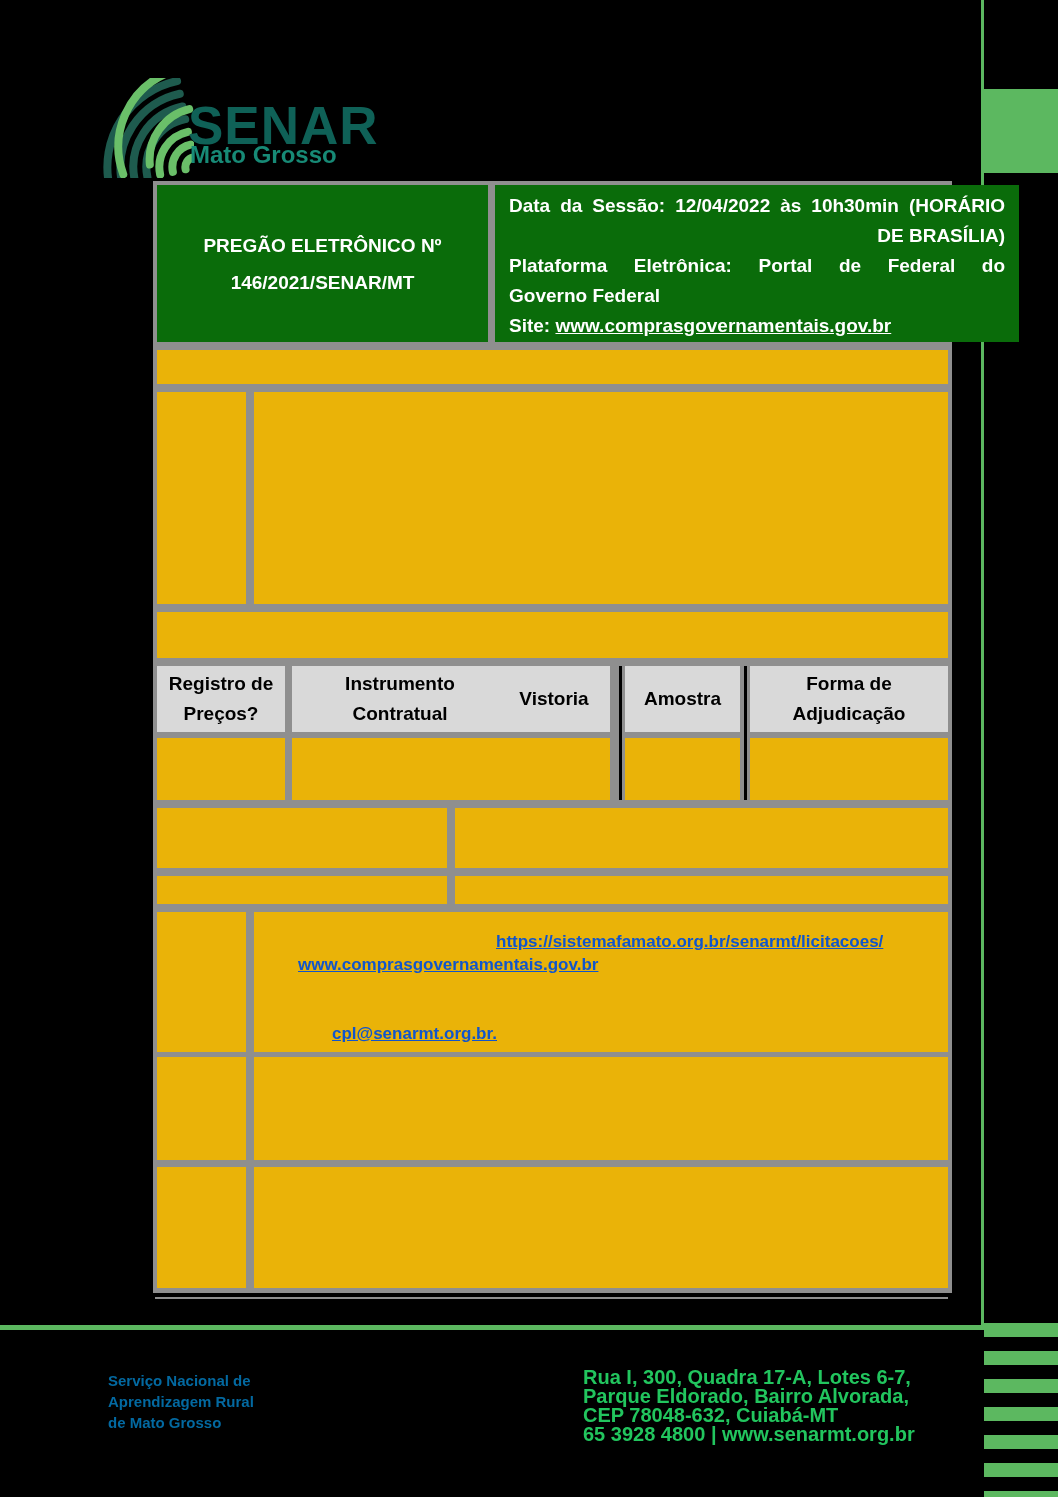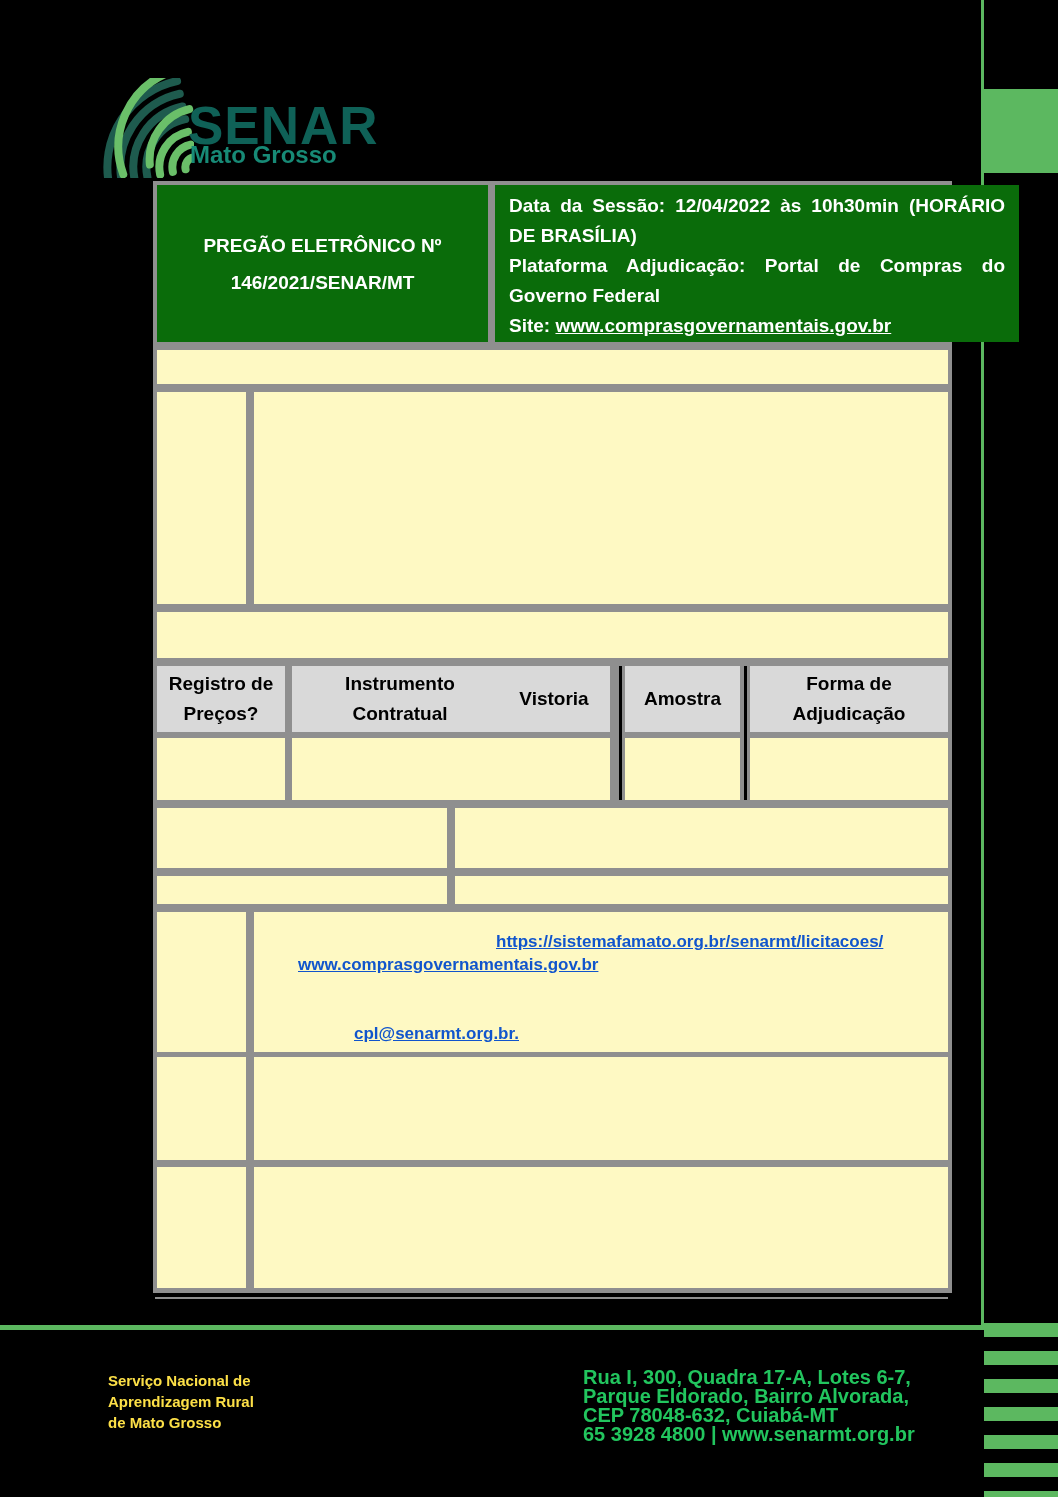--- a/index.html
+++ b/index.html
@@ -27,32 +27,32 @@
 
   
   .v-line   { left:981px; top:0; width:3px; height:1326px; background:#5cb860; }
   .top-block{ left:984px; top:89px; width:74px; height:84px; background:#5cb860; }
   .h-line   { left:0; top:1325px; width:984px; height:5px; background:#5cb860; }
   .stripes  { left:984px; top:1323px; width:74px; height:174px;
               background:repeating-linear-gradient(180deg,#5cb860 0 14px,#000 14px 28px); }
 
   
   .doc-table { left:153px; top:181px; width:799px; height:1112px; background:#8f8f8f; }
-  .cell { position:absolute; background:#fef9c3; }
+  .cell { position:absolute; background:#eab308; }
   .cell.green { background:#0a6c0a; color:#ffffff; font-weight:bold; }
   .cell.gray  { background:#d9d9d9; color:#000000; font-weight:bold; }
 
   .green-left  { left:4px; top:4px; width:331px; height:157px;
                  display:flex; flex-direction:column; justify-content:center; align-items:center;
                  font-size:19px; line-height:29px; text-align:center;gap:8px; }
   .green-right { left:342px; top:4px; width:524px; height:157px;
                  padding:6px 14px 0 14px; box-sizing:border-box;
                  font-size:19px; line-height:30px; }
   .jline { text-align:justify; text-align-last:justify; }
-  .cline { text-align:left; }
+  .cline { text-align:right; }
   .site-url { text-decoration:underline; }
 
   .rowA  { left:4px; top:169px; width:791px; height:34px; }
   .sec2L { left:4px; top:211px; width:89px;  height:212px; }
   .sec2R { left:101px; top:211px; width:694px; height:212px; }
   .rowB  { left:4px; top:431px; width:791px; height:46px; }
 
   .hdr { top:485px; height:66px; display:flex; flex-direction:column;
          justify-content:center; align-items:center;
          font-size:19px; line-height:30px; text-align:center; }
@@ -71,33 +71,33 @@
   .row3R { left:302px; top:695px; width:493px; height:28px; }
 
   .linksL { left:4px;  top:731px; width:89px;  height:140px; }
   .linksR { left:101px; top:731px; width:694px; height:140px;
             padding-top:18px; box-sizing:border-box;
             font-size:17px; font-weight:bold; line-height:23px; }
   .linksR a { color:#1155cc; text-decoration:underline; cursor:pointer; }
   .lnk1 { margin-left:242px; }
   .lnk2 { margin-left:44px; }
   .gap46 { height:46px; }
-  .lnk3 { margin-left:100px;text-decoration:underline; }
+  .lnk3 { margin-left:78px;text-decoration:underline; }
 
   .row4L { left:4px;  top:876px; width:89px;  height:103px; }
   .row4R { left:101px; top:876px; width:694px; height:103px; }
   .row5L { left:4px;  top:986px; width:89px;  height:121px; }
   .row5R { left:101px; top:986px; width:694px; height:121px; }
 
   .bottom-line { left:155px; top:1297px; width:793px; height:2px; background:#8f8f8f; }
 
   
   .footer-org {
     left:108px; top:1370px;
-    color:#fde047; font-size:15px; font-weight:bold; line-height:21px;
+    color:#0369a1; font-size:15px; font-weight:bold; line-height:21px;
   }
   .footer-addr {
     left:583px; top:1368px;
     color:#22c55e; font-size:20px; font-weight:bold; line-height:19px;
   }
 </style>
 </head>
 <body>
 
 <div class="abs logo-icon">
@@ -129,21 +129,21 @@
 
 <div class="abs doc-table">
 
   <div class="cell green green-left">
     <div>PREGÃO ELETRÔNICO Nº</div>
     <div>146/2021/SENAR/MT</div>
   </div>
   <div class="cell green green-right">
     <div class="jline">Data da Sessão: 12/04/2022 às 10h30min (HORÁRIO</div>
     <div class="cline">DE BRASÍLIA)</div>
-    <div class="jline">Plataforma Adjudicação: Portal de Compras do</div>
+    <div class="jline">Plataforma Eletrônica: Portal de Federal do</div>
     <div>Governo Federal</div>
     <div>
       <span>Site:</span>
       <span> </span>
       <span class="site-url">www.comprasgovernamentais.gov.br</span>
     </div>
   </div>
 
   <div class="cell rowA"></div>
   <div class="cell sec2L"></div>

